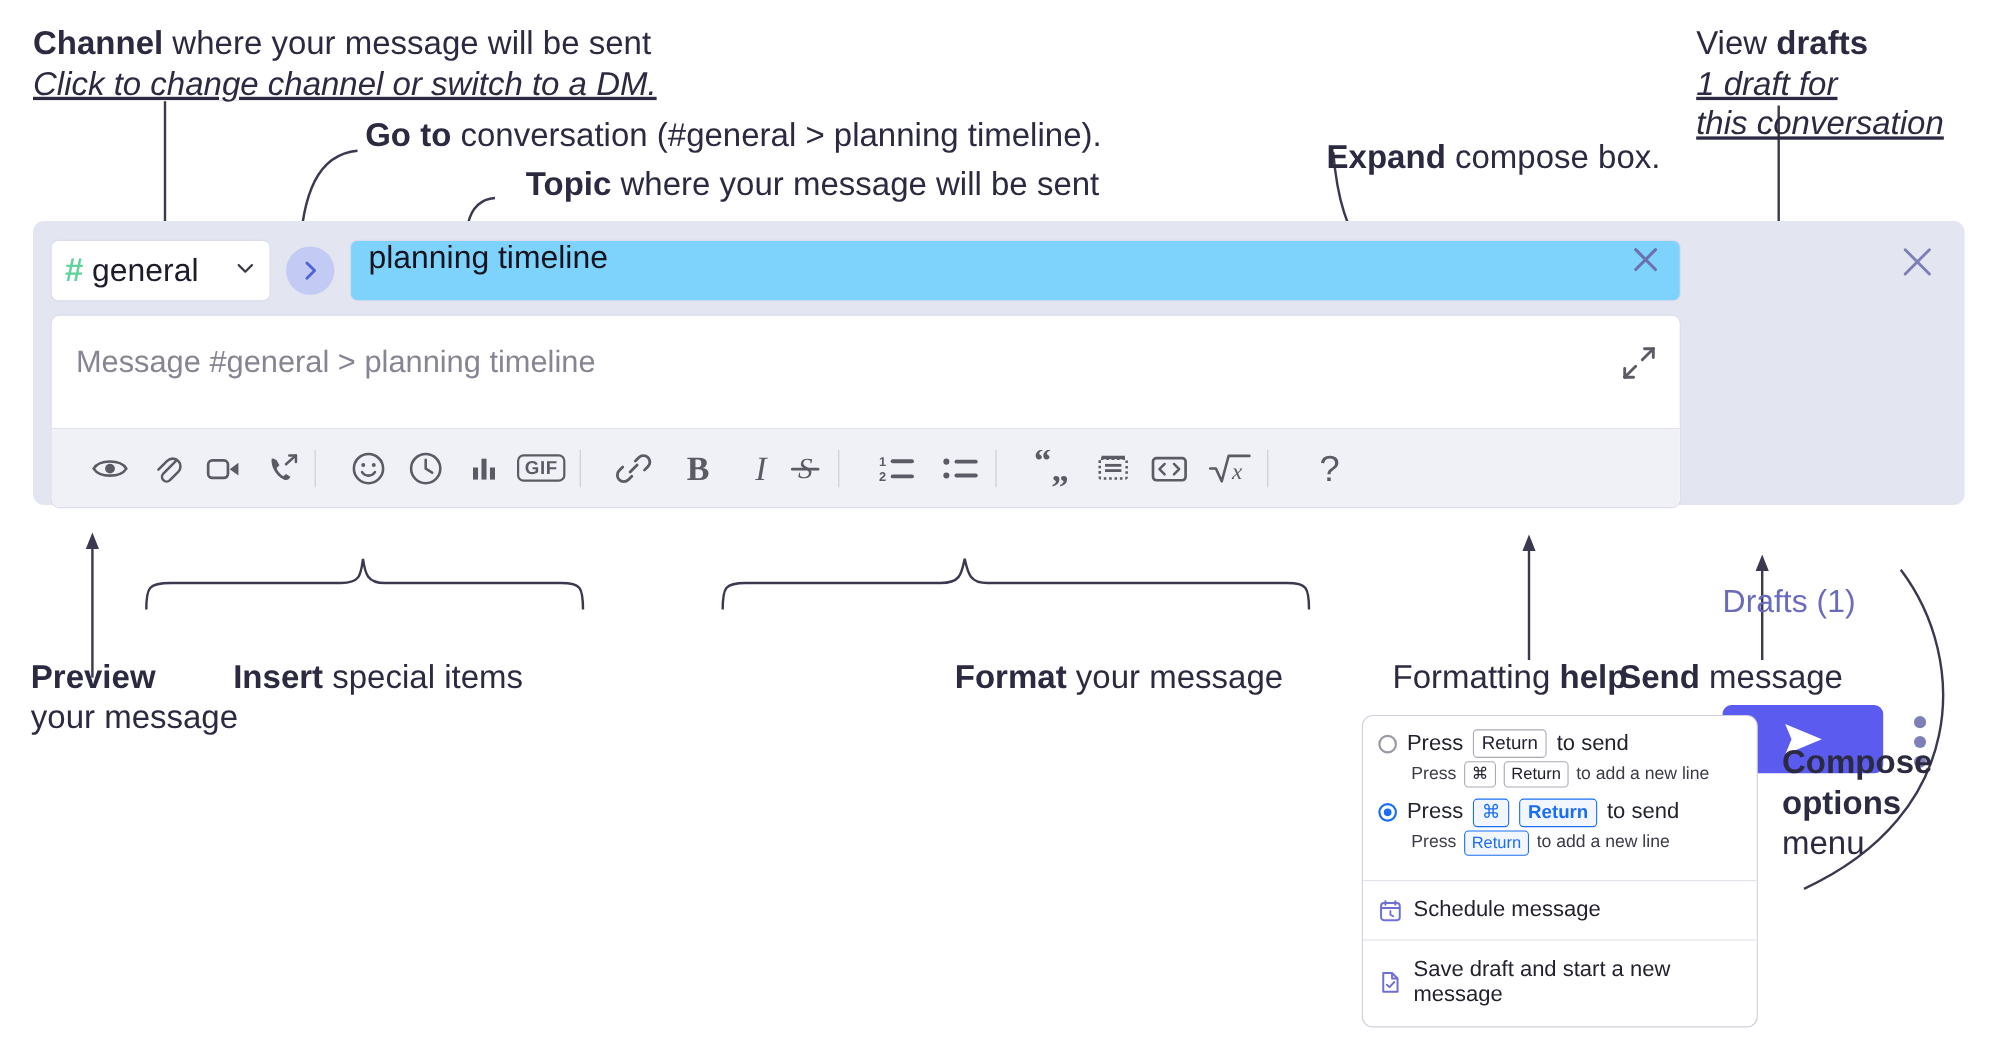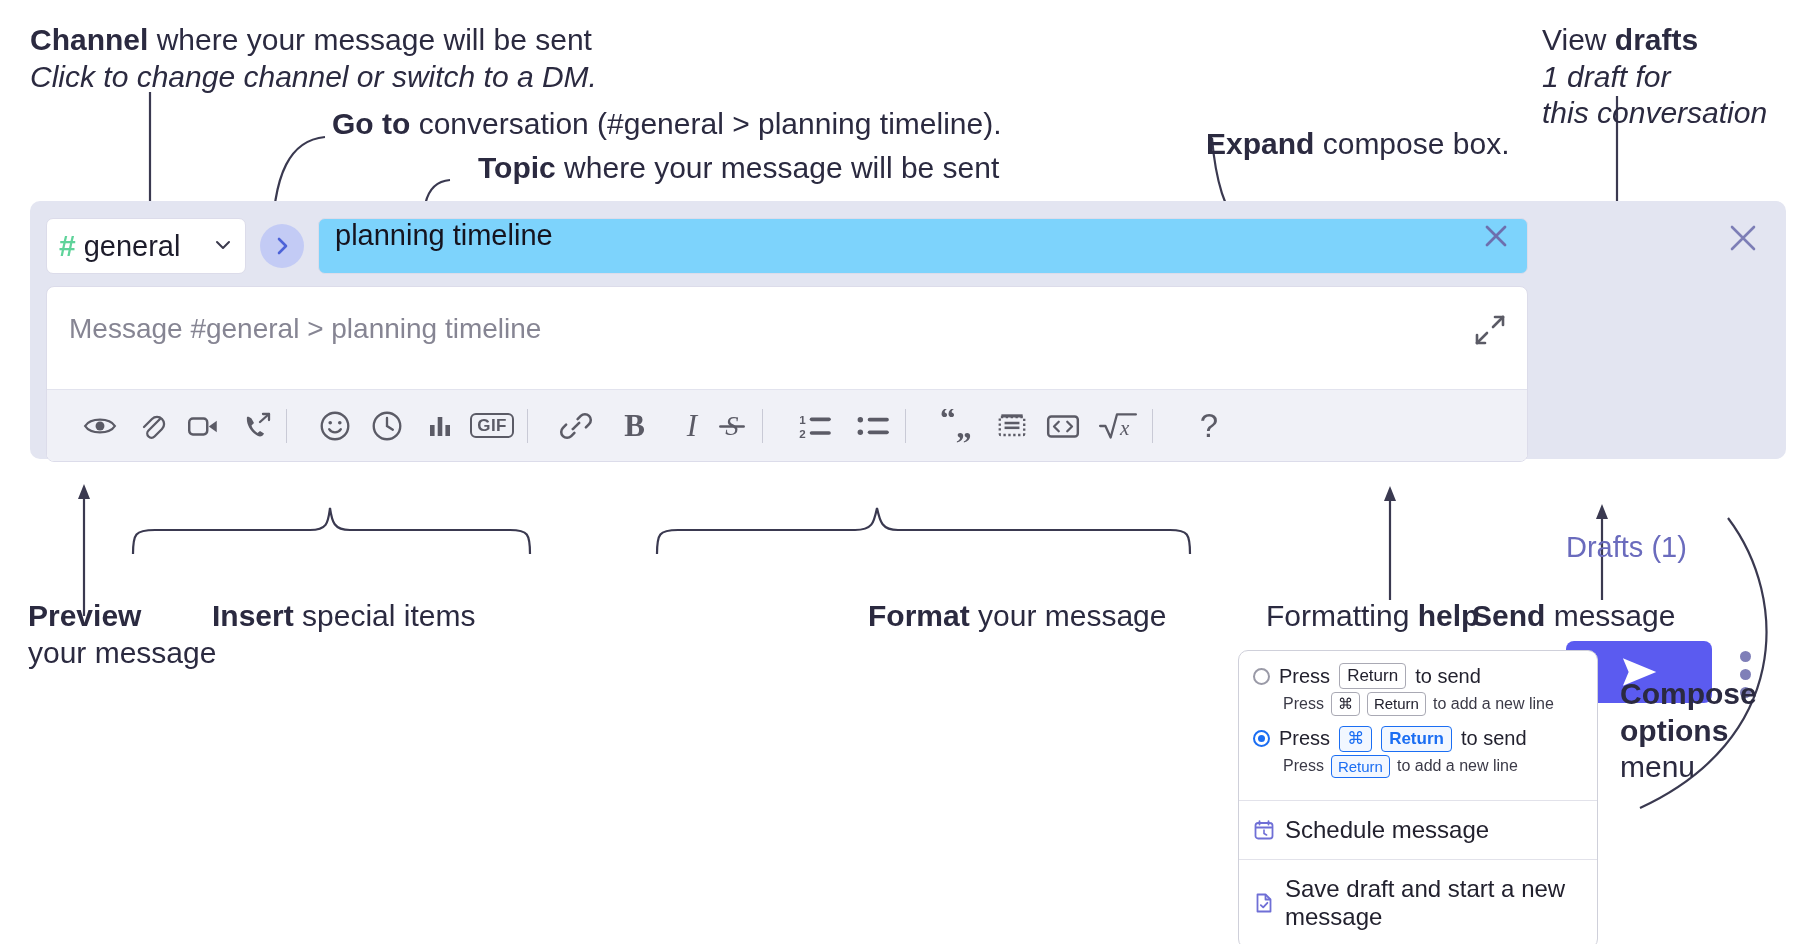--- a/index.html
+++ b/index.html
@@ -15,21 +15,21 @@
   .abs{position:absolute;}
 
   
   .anno{
     font-size:30px;
     line-height:1.22;
     color:#2b2a40;
     white-space:nowrap;
   }
   .anno b{font-weight:bold;}
-  .anno .it{font-style:italic;}
+  .anno .it{font-style:italic;text-decoration:underline;}
 
   
   .compose-panel{
     left:30px;top:201px;width:1756px;height:258px;
     background:#e3e5f1;
     border-radius:10px;
     box-sizing:border-box;
   }
   .compose-inner{
     position:absolute;left:16px;top:17px;width:1482px;
@@ -144,21 +144,21 @@
     font-size:17px;line-height:1.3;background:#fff;color:#22212e;
     display:inline-block;
   }
   .key.sm{font-size:15px;padding:1px 6px;}
   .key.blue{border-color:#1b6ef3;color:#1b6ef3;background:#f2f7ff;}
   .key.blue.bold{font-weight:bold;}
   .opt-row .lbl{font-size:20px;}
   .menu-div{height:1px;background:#e2e2ea;}
   .menu-item{
     display:flex;align-items:center;gap:10px;
-    padding:8px 14px;font-size:24px;color:#22212e;
+    padding:8px 14px;font-size:20px;color:#22212e;
   }
   .menu-item svg{flex:0 0 auto;}
 
   
   .lines{position:absolute;left:0;top:0;width:1814px;height:944px;pointer-events:none;}
 </style>
 </head>
 <body>
 
 <div class="stage">

